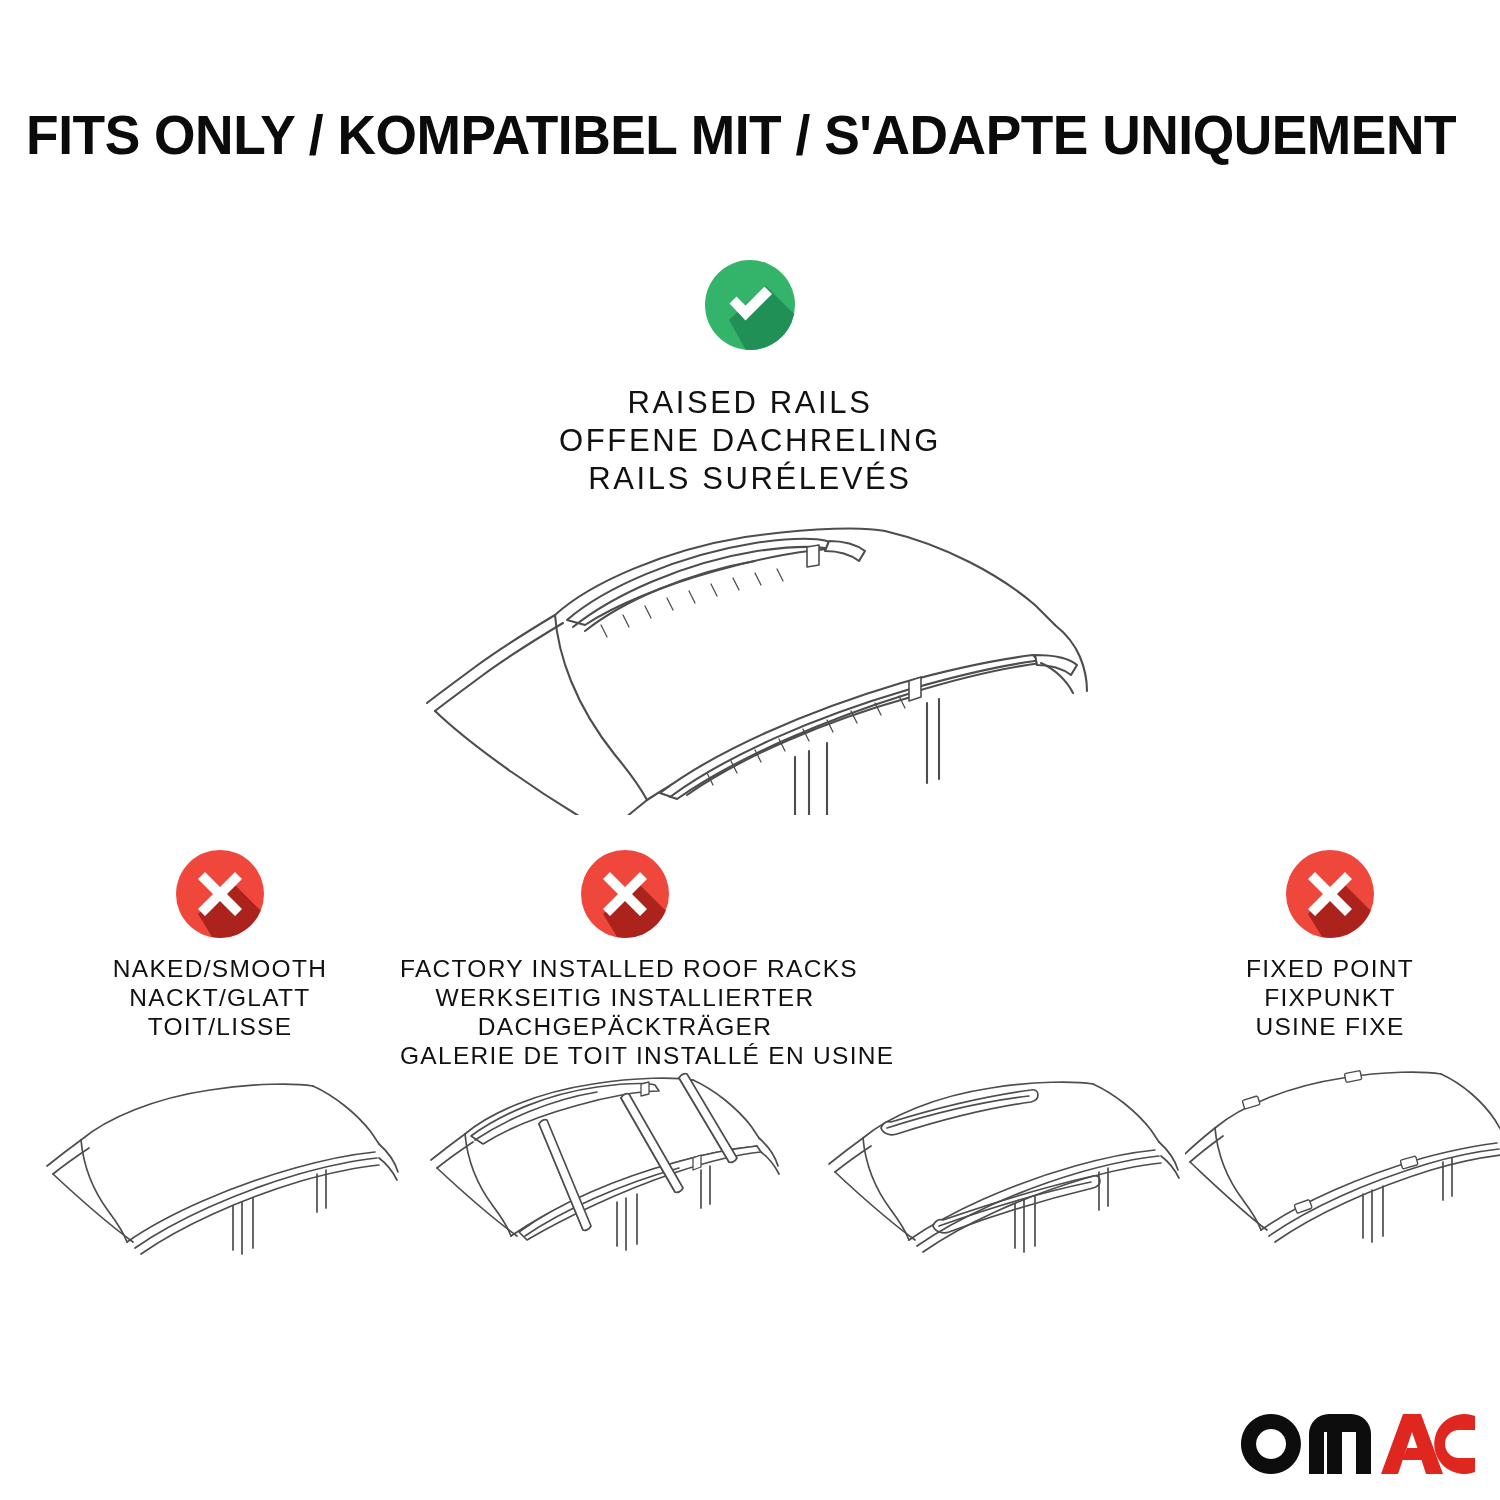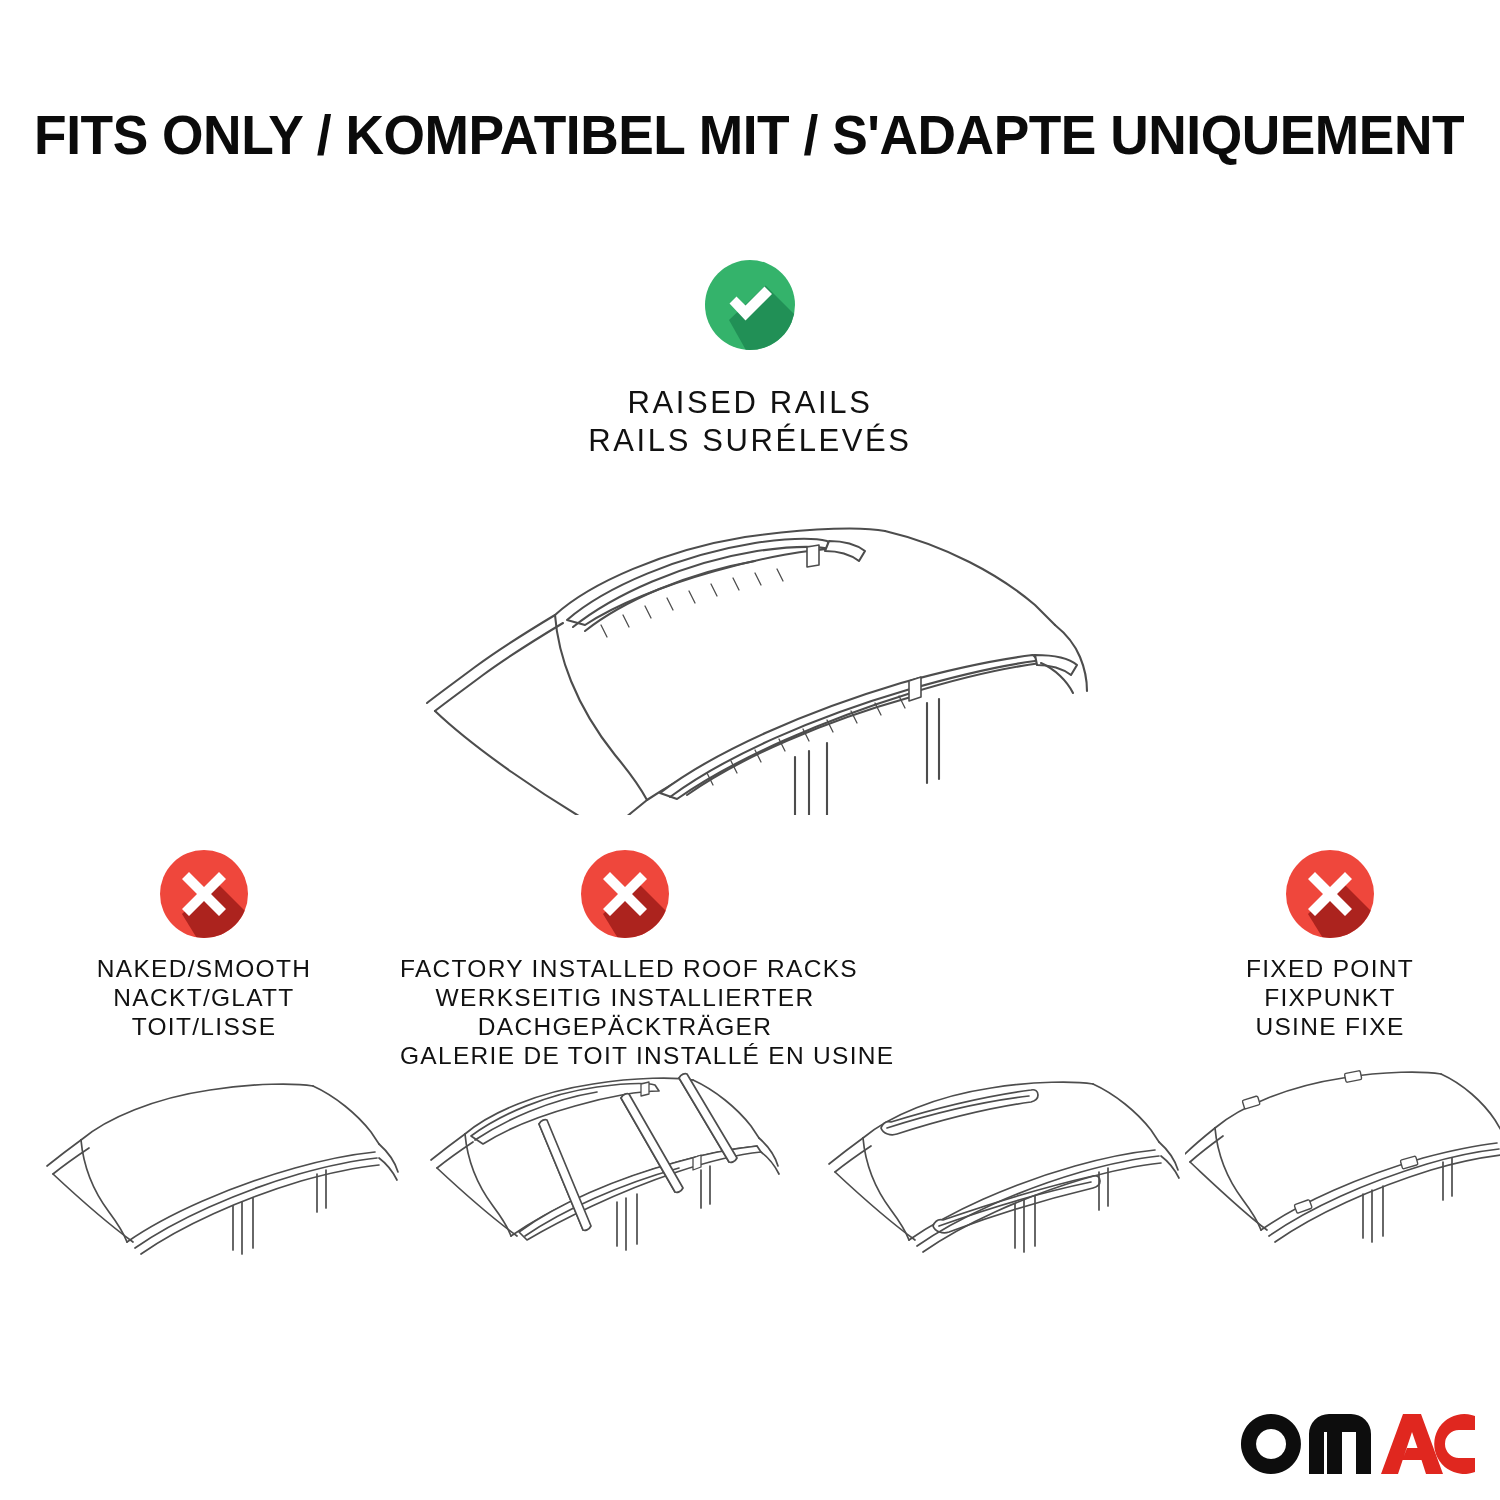--- a/index.html
+++ b/index.html
@@ -12,21 +12,21 @@
     height: 1500px;
     font-family: "Liberation Sans", sans-serif;
     color: #0d0d0d;
     overflow: hidden;
     position: relative;
   }
 
   
   .title-bar {
     position: absolute;
-    left: 12px;
+    left: 4px;
     top: 104px;
     width: 1245px;
     text-align: left;
   }
   .title-text {
     display: inline-block;
     font-family: "Liberation Sans", sans-serif;
     font-weight: 700;
     font-size: 55px;
     line-height: 62px;
@@ -96,21 +96,21 @@
   .reject-labels {
     margin-top: 14px;
     font-size: 24.5px;
     line-height: 29px;
     letter-spacing: 1.3px;
     font-weight: 300;
     color: #111111;
   }
   .reject-labels div { white-space: nowrap; }
 
-  .col-1 { left: 44px;   width: 320px; }
+  .col-1 { left: 60px;   width: 320px; }
   .col-2 { left: 400px;  width: 450px; text-align: center; }
   .col-3 { left: 865px;  width: 330px; }
   .col-4 { left: 1190px; width: 280px; text-align: center; }
 
   .roof-small {
     position: absolute;
     height: 215px;
   }
   .roof-small svg { display: block; width: 100%; height: 100%; }
   .rs-1 { left: 45px;   top: 1062px; width: 370px; }
@@ -147,20 +147,21 @@
       <circle cx="47" cy="47" r="45" fill="#34b36b"></circle>
       <g clip-path="url(#greenClip)">
         <path d="M62.5,27.5 L94,59 L94,94 L44,94 L26,62 Z" fill="#1f8a52" opacity="0.85"></path>
       </g>
       <path d="M26.5,45.5 L33.5,38.5 L42.5,47.5 L61.5,28.5 L69,36 L42.5,62.5 Z" fill="#ffffff"></path>
     </svg>
   </div>
 
   <div class="approved-labels">
     <div>RAISED RAILS</div>
+    <div>OFFENE DACHRELING</div>
     <div>RAILS SURÉLEVÉS</div>
   </div>
 </div>
 
 <div class="roof-main">
   <svg viewBox="0 0 690 310" xmlns="http://www.w3.org/2000/svg" fill="none" stroke="#4d4d4d" stroke-width="2.1" stroke-linecap="round" stroke-linejoin="round">
 
     <path d="M140,110 C175,78 250,45 330,32 C400,22 450,22 470,26"></path>
     <path d="M470,26 C530,40 585,70 620,100 L640,120"></path>
     <path d="M140,110 C143,150 160,200 200,250 C215,268 225,282 232,295"></path>

